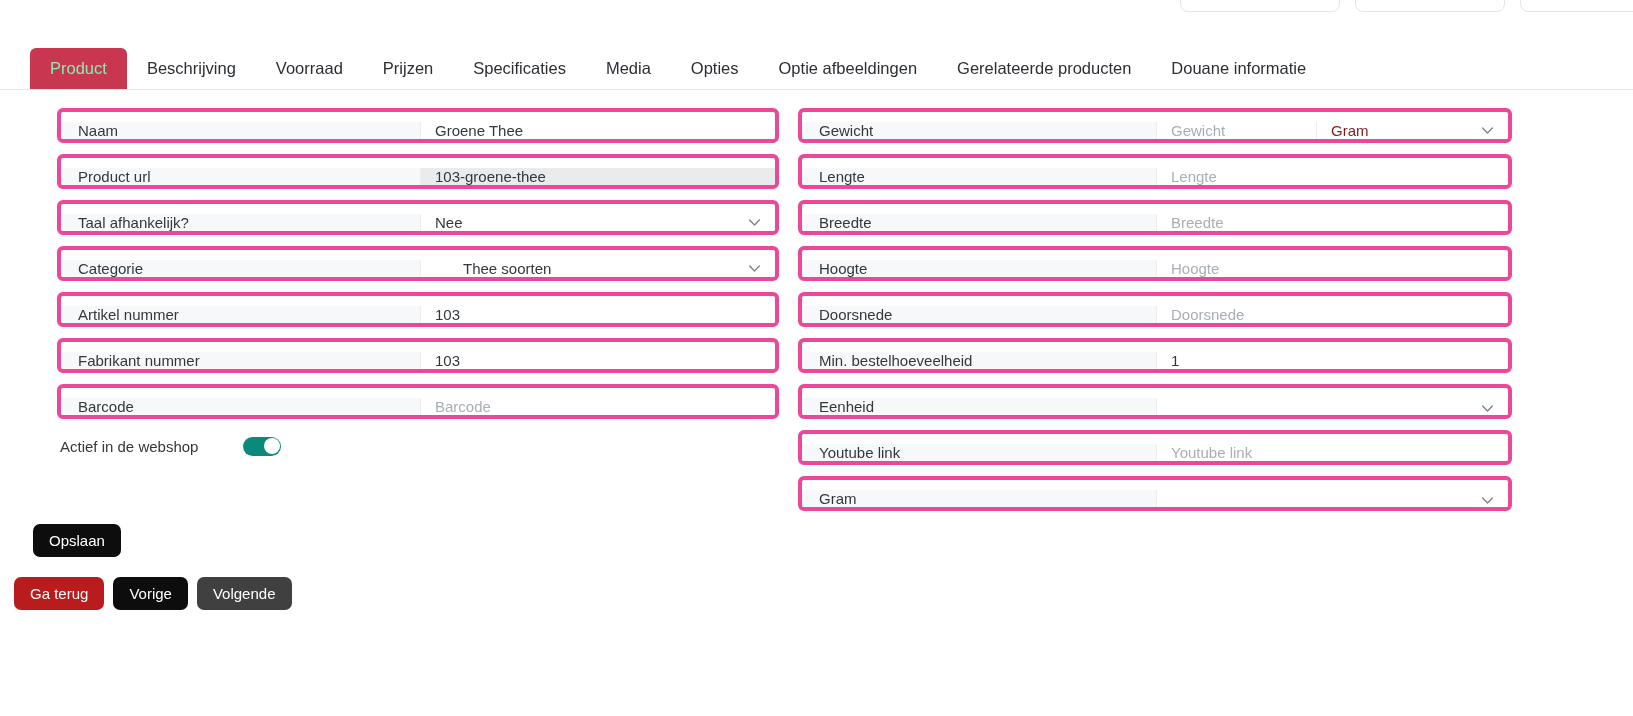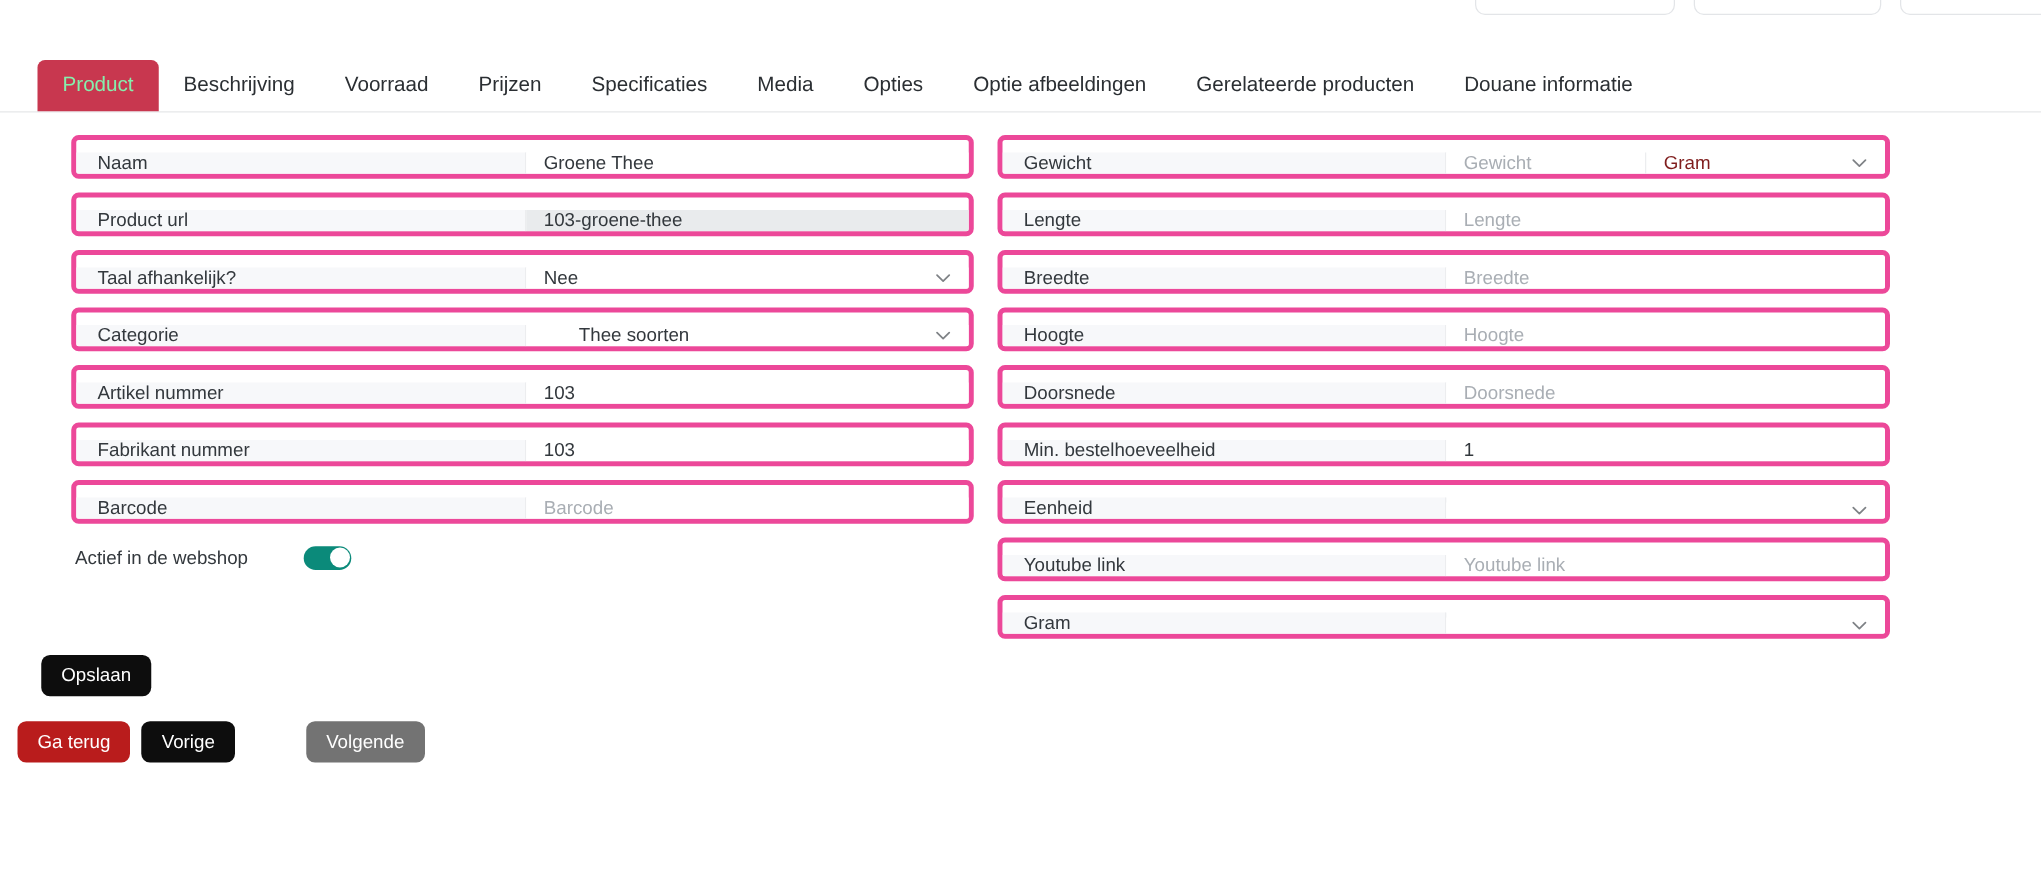--- a/index.html
+++ b/index.html
@@ -366,14 +366,14 @@
     </div>
   </div>
 
 <div class="save-wrap">
   <button class="btn" style="background: rgb(13, 13, 13);">Opslaan</button>
 </div>
 
 <div class="nav-wrap">
   <button class="btn" style="background: #b91c1c;">Ga terug</button>
   <button class="btn" style="background: rgb(13, 13, 13);">Vorige</button>
-  <button class="btn" style="background: #737373; margin-left: 48px;">Volgende</button>
+  <button class="btn" style="background: #404040;">Volgende</button>
 </div>
 
 </body></html>

